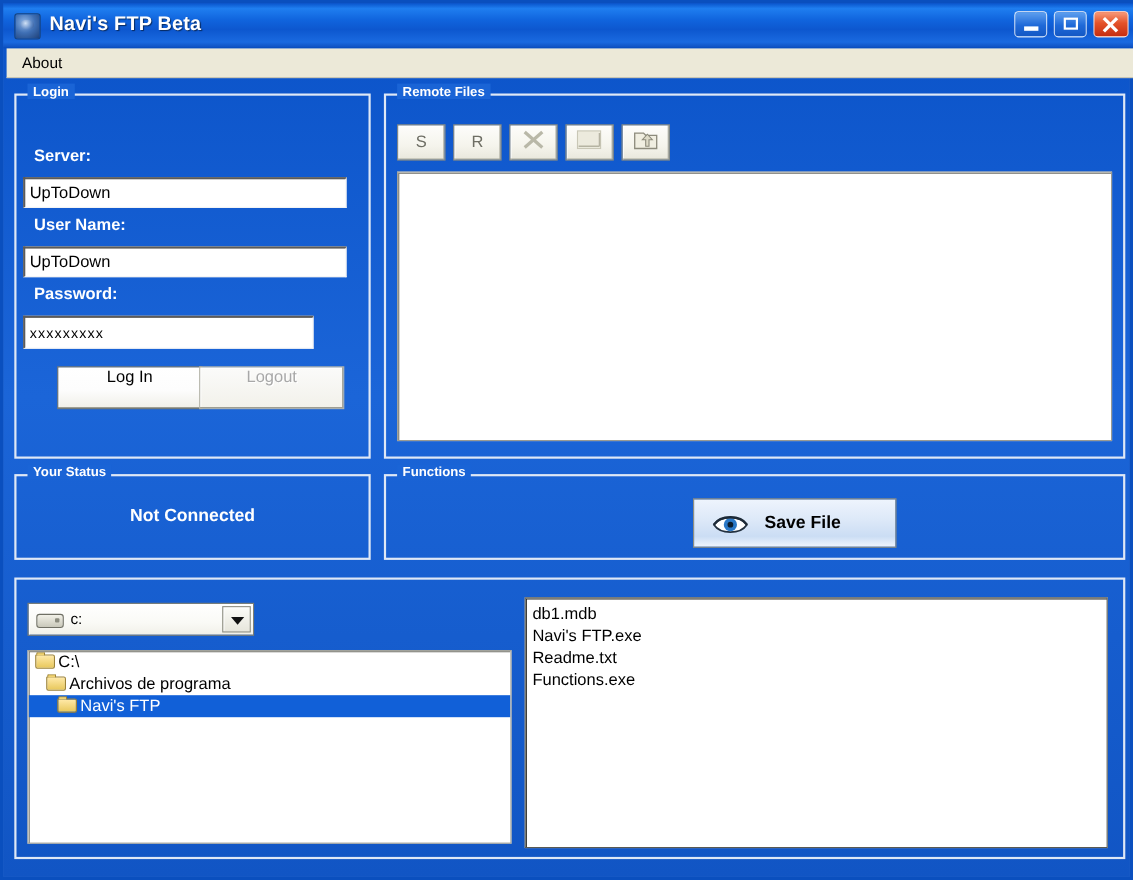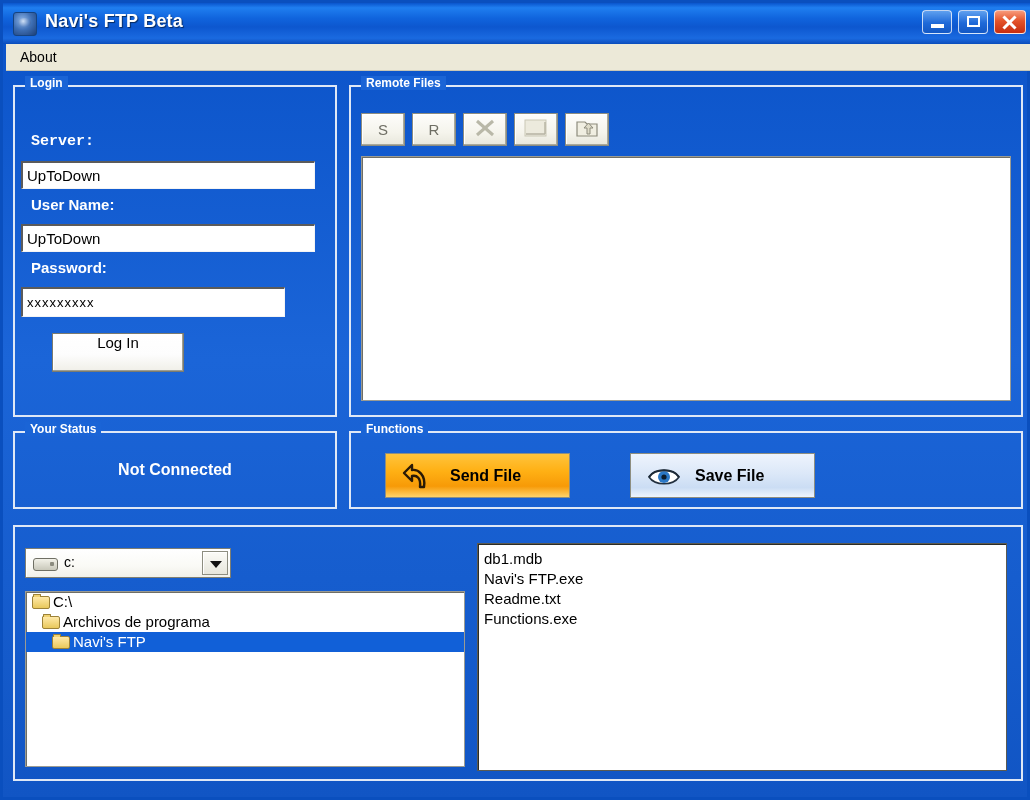--- a/index.html
+++ b/index.html
@@ -117,21 +117,21 @@
     box-sizing: border-box;
     font-family: "Liberation Sans", sans-serif;
     font-size: 15px; color: #000;
     padding: 6px 4px;
     outline: none;
   }
   #in-server { left: 18px; top: 158px; width: 294px; height: 28px; }
   #in-user   { left: 18px; top: 221px; width: 294px; height: 28px; }
   #in-pass   { left: 18px; top: 284px; width: 264px; height: 30px;
                font-size: 13px; letter-spacing: 1px; }
-  #lbl-server { left: 28px; top: 130px; font-family: Liberation Mono, monospace; }
+  #lbl-server { left: 28px; top: 130px; }
   #lbl-user   { left: 28px; top: 193px; }
   #lbl-pass   { left: 28px; top: 256px; }
 
   .xpbtn {
     position: absolute;
     background: linear-gradient(to bottom, #ffffff 0%, #fdfdfd 55%, #f0efe8 100%);
     border: 1px solid #7b7b6f;
     box-shadow: inset -1px -1px 0 #9e9e92, inset 1px 1px 0 #ffffff;
     box-sizing: border-box;
     font-family: "Liberation Sans", sans-serif;
@@ -313,20 +313,23 @@
   </div>
   <div class="flabel" id="lbl-server">Server:</div>
   <input class="tinput" id="in-server" type="text" value="UpToDown" style="">
   <div class="flabel" id="lbl-user">User Name:</div>
   <input class="tinput" id="in-user" type="text" value="UpToDown" style="">
   <div class="flabel" id="lbl-pass">Password:</div>
   <input class="tinput" id="in-pass" type="text" value="xxxxxxxxx" style="">
   <div class="xpbtn" id="btn-login">
     <span>Log In</span>
   </div>
+  <div class="xpbtn disabled" id="btn-logout">
+    <span>Logout</span>
+  </div>
 
   <div class="group" id="grp-remote">
     <span class="gtitle">Remote Files</span>
   </div>
   <div class="tbbtn" id="tb-s">
     <span>S</span>
   </div>
   <div class="tbbtn" id="tb-r">
     <span>R</span>
   </div>
@@ -350,26 +353,20 @@
   </div>
   <div id="listbox-remote"></div>
 
   <div class="group" id="grp-status">
     <span class="gtitle">Your Status</span>
   </div>
   <div id="status-text">Not Connected</div>
 
   <div class="group" id="grp-func">
     <span class="gtitle">Functions</span>
-  </div>
-  <div class="fnbtn" id="btn-send">
-    <svg width="34" height="32" viewBox="0 0 34 32" style="position:absolute;left:16px;top:7px">
-      <path d="M22 26 C24 14 16 8 10 9 L10 4 L2 12 L10 20 L10 15 C15 14 19 17 18 26 Z" fill="none" stroke="#2a1a06" stroke-width="2.4" stroke-linejoin="round"></path>
-    </svg>
-    <span class="fnlabel">Send File</span>
   </div>
   <div class="fnbtn" id="btn-save">
     <svg width="34" height="24" viewBox="0 0 34 24" style="position:absolute;left:16px;top:11px">
       <path d="M2 12 C8 3 26 3 32 12 C26 21 8 21 2 12 Z" fill="#ffffff" stroke="#22303f" stroke-width="1.6"></path>
       <circle cx="17" cy="12" r="6" fill="#2b78c6"></circle>
       <circle cx="17" cy="12" r="2.6" fill="#0c1c2c"></circle>
       <path d="M2 12 C8 3 26 3 32 12" fill="none" stroke="#1d2a37" stroke-width="2.2"></path>
     </svg>
     <span class="fnlabel">Save File</span>
   </div>

